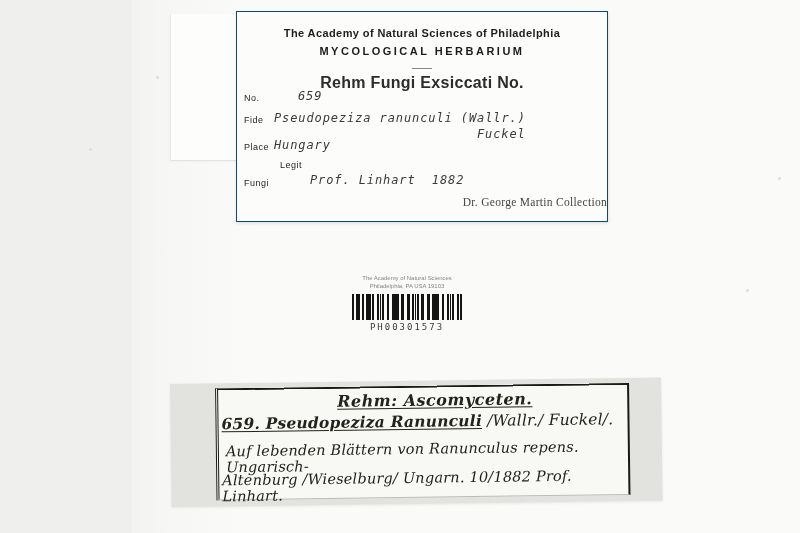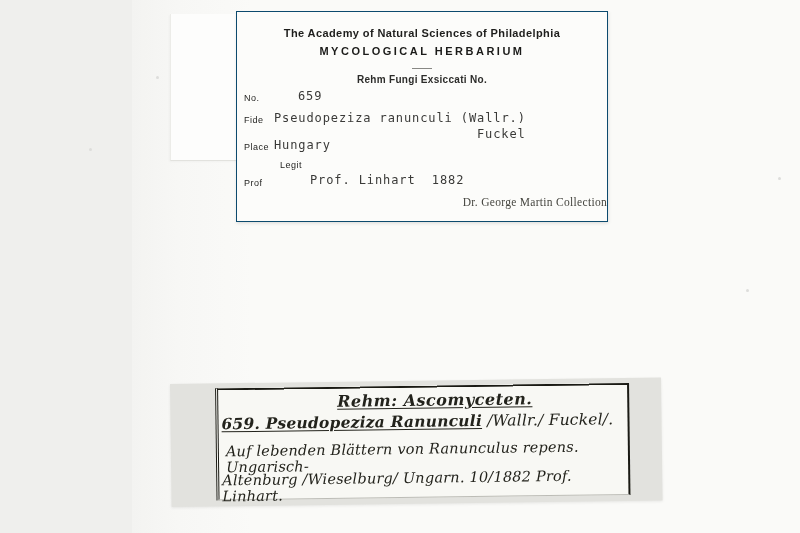--- a/index.html
+++ b/index.html
@@ -23,24 +23,24 @@
   .typed-label{position:absolute;left:236px;top:11px;width:372px;height:211px;
     background:#fcfcfa;border:1px solid #0c4a6e;box-sizing:border-box;
     box-shadow:0 2px 3px rgba(0,0,0,.07), 2px 1px 3px rgba(0,0,0,.04);}
   .typed-label .h1{position:absolute;top:15px;left:0;width:100%;text-align:center;
     font-size:11px;font-weight:bold;letter-spacing:.4px;color:#1e1e1c;}
   .typed-label .h2{position:absolute;top:33px;left:0;width:100%;text-align:center;
     font-size:11px;font-weight:bold;letter-spacing:2.5px;color:#1b1b19;}
   .typed-label .rule{position:absolute;top:56px;left:50%;width:20px;margin-left:-10px;
     height:1px;background:#888884;}
   .typed-label .series{position:absolute;top:62px;left:0;width:100%;text-align:center;
-    font-size:10px;font-weight:bold;letter-spacing:.3px;color:#2c2c2a;}
+    font-size:16px;font-weight:bold;letter-spacing:.3px;color:#2c2c2a;}
   .flabel{position:absolute;left:7px;font-size:9px;font-weight:normal;letter-spacing:.5px;color:#252523;}
   .fval{position:absolute;font-family:"DejaVu Sans Mono", monospace;font-size:12px;
-    letter-spacing:.9px;color:#3a3a38;white-space:pre;}
+    letter-spacing:.9px;color:#3a3a38;white-space:pre;font-style:italic;}
   .stamp-serif{position:absolute;top:184px;left:0;width:100%;text-align:right;
     font-family:"Liberation Serif", serif;font-size:11.5px;letter-spacing:.3px;color:#45453f;}
 
   
   .barcode-stamp{position:absolute;left:350px;top:275px;width:114px;height:62px;}
   .bc-head{position:absolute;left:50%;top:0;width:172px;transform:translateX(-50%) scale(.66);
     transform-origin:top center;text-align:center;font-size:9px;line-height:1.25;
     color:#85857f;filter:blur(.35px);}
   .bc-bars{position:absolute;left:2px;top:19px;width:110px;height:26px;
     background:
@@ -93,26 +93,34 @@
 
     <span class="flabel" style="top:103px;">Fide</span>
     <span class="fval" style="left:37px;top:99px;">Pseudopeziza ranunculi (Wallr.)</span>
     <span class="fval" style="left:240px;top:115px;">Fuckel</span>
 
     <span class="flabel" style="top:130px;">Place</span>
     <span class="fval" style="left:37px;top:126px;">Hungary</span>
 
     <span class="flabel" style="top:148px;margin-left:36px;">Legit</span>
 
-    <span class="flabel" style="top:166px;">Prof</span>
+    <span class="flabel" style="top:166px;">Fungi</span>
     <span class="fval" style="left:73px;top:161px;">Prof. Linhart  1882</span>
 
     <div class="stamp-serif">Dr. George Martin Collection</div>
   </div>
 
+  <div class="barcode-stamp">
+    <div class="bc-head">
+      <div>The Academy of Natural Sciences</div>
+      <div>Philadelphia, PA USA 19103</div>
+    </div>
+    <div class="bc-bars"></div>
+    <div class="bc-num">PH00301573</div>
+  </div>
 
   <div class="bottom-strip">
     <div class="hw-label">
       <div class="hw hw1">Rehm: Ascomyceten.</div>
       <div class="hw hw2">
         <span class="u">659. Pseudopeziza Ranunculi</span><span> /Wallr./ Fuckel/.</span>
       </div>
       <div class="hw hw3">Auf lebenden Blättern von Ranunculus repens. Ungarisch-</div>
       <div class="hw hw4">Altenburg /Wieselburg/ Ungarn. 10/1882 Prof. Linhart.</div>
     </div>

